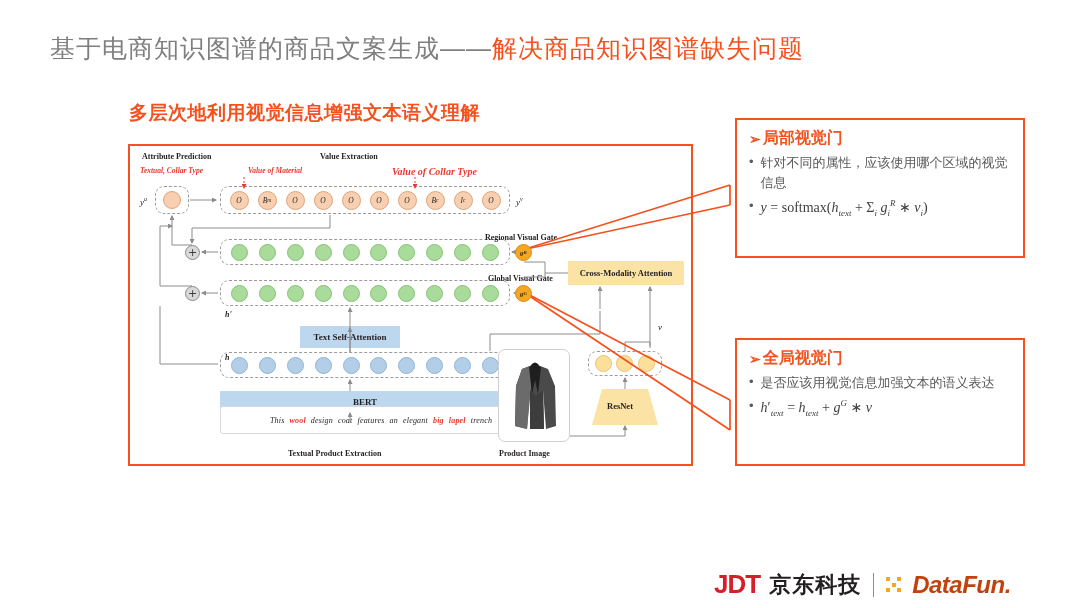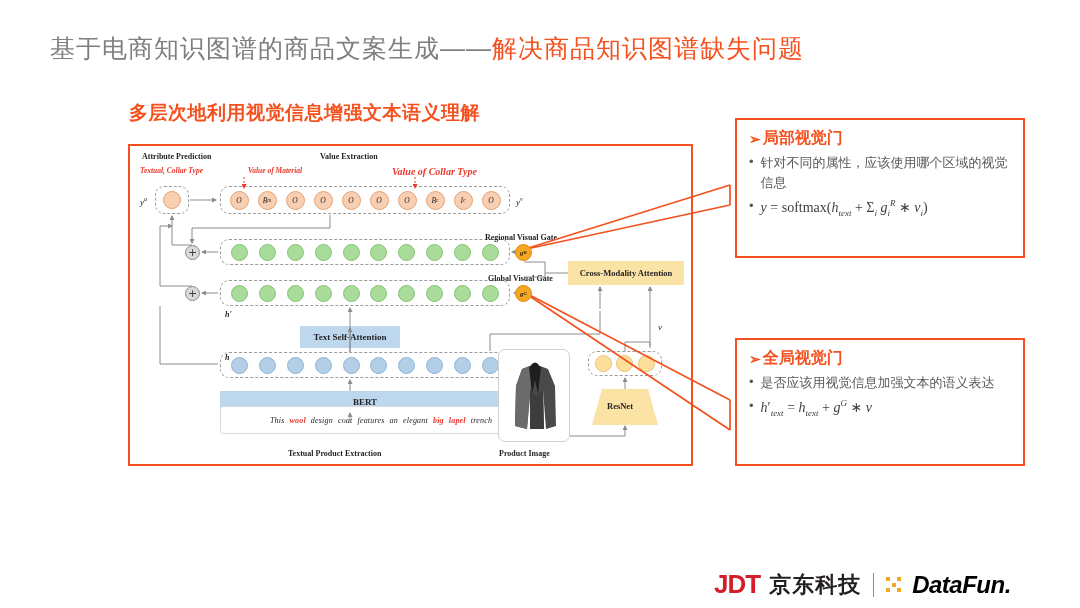--- a/index.html
+++ b/index.html
@@ -134,21 +134,21 @@
   #footer { position:absolute; left:714px; top:569px; display:flex;
             align-items:center; gap:9px; }
   #jdt-mark { font-size:26px; font-weight:bold; color:#d5202b;
               letter-spacing:-1px; font-family:"Liberation Sans", sans-serif; }
   #jd-cn { font-size:22px; font-weight:bold; color:#231f20; letter-spacing:1px; }
   #logo-divider { width:1px; height:24px; background:#8c8c8c; margin:0 3px; }
   #datafun-dots { display:grid; grid-template-columns:repeat(3,4px);
                   grid-template-rows:repeat(3,4px); gap:1.5px; margin-right:2px; }
   #datafun-dots span { width:4px; height:4px; background:#f5a623; }
   #datafun-dots span.off { background:transparent; }
-  #datafun-text { font-size:24px; font-weight:bold; color:#000000;
+  #datafun-text { font-size:24px; font-weight:bold; color:#c2410c;
                   font-style:italic; letter-spacing:-.5px;
                   font-family:"Liberation Sans", sans-serif; }
 </style>
 </head>
 <body>
 
 <div id="slide-title">
   <span class="t-black">基于电商知识图谱的商品文案生成——</span><span class="t-orange">解决商品知识图谱缺失问题</span>
 </div>
 

